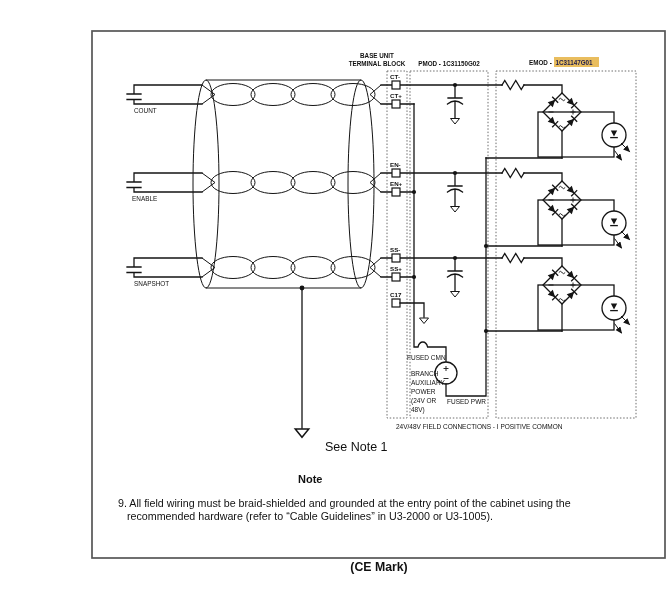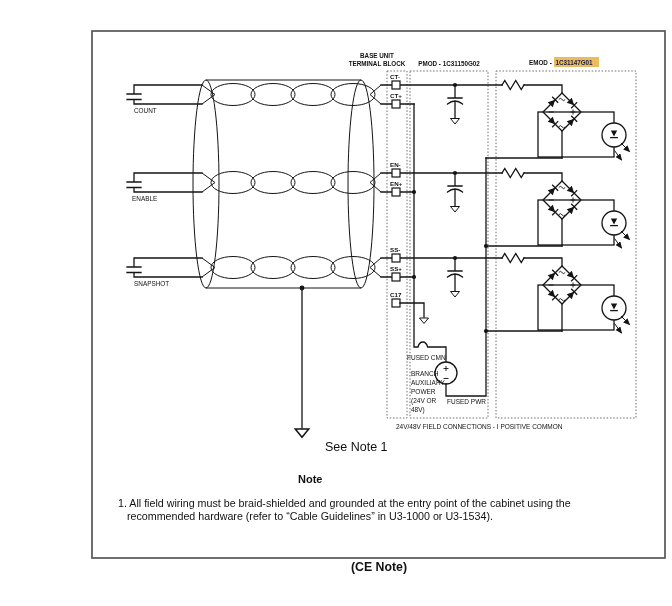--- a/index.html
+++ b/index.html
@@ -154,20 +154,20 @@
       <text x="377" y="412">48V)</text>
       <text x="413" y="404">FUSED PWR</text>
     </g>
 
     <text x="362" y="429">24V/48V FIELD CONNECTIONS - I POSITIVE COMMON</text>
   </svg>
 
   <div class="abs" id="see-note">See Note 1</div>
   <div class="abs" id="note-head">Note</div>
   <div class="abs" id="note-body">
-    <div id="note-line1">1. All field wiring must be braid-shielded and grounded at the entry point of the cabinet using the</div>
-    <div id="note-line2">recommended hardware (refer to “Cable Guidelines” in U3-1000 or U3-1534).</div>
+    <div id="note-line1">9. All field wiring must be braid-shielded and grounded at the entry point of the cabinet using the</div>
+    <div id="note-line2">recommended hardware (refer to “Cable Guidelines” in U3-2000 or U3-1005).</div>
   </div>
   <div class="abs" id="fig-caption">
-    <div>(CE Note)</div>
+    <div>(CE Mark)</div>
   </div>
 
 </div>
 
 </body></html>

